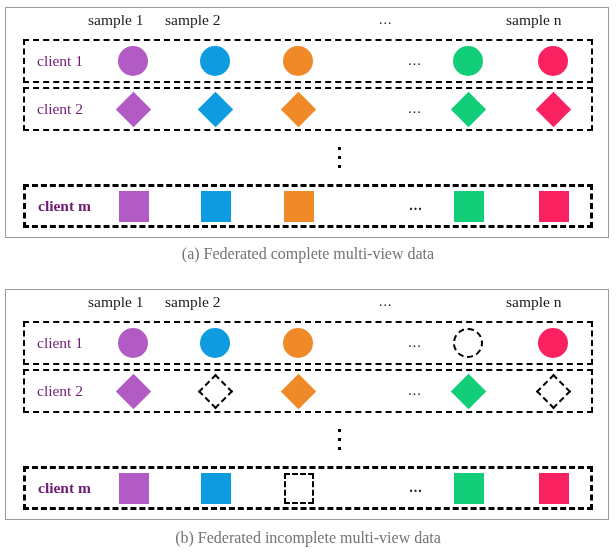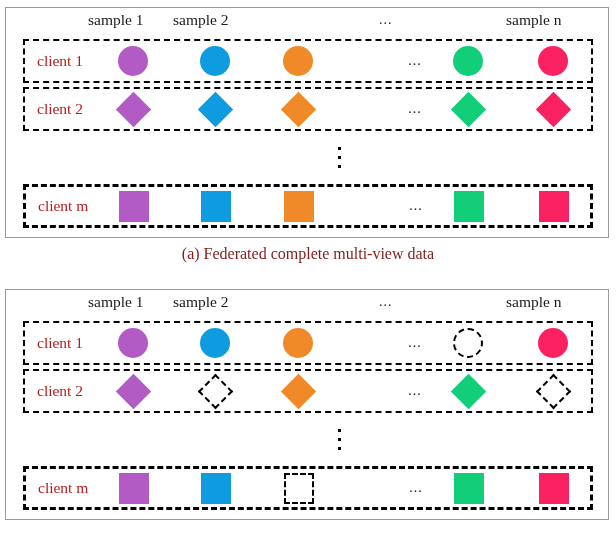--- a/index.html
+++ b/index.html
@@ -45,53 +45,53 @@
   }
   .col-head {
     position: absolute;
     top: 2px;
     font-size: 15.5px;
     line-height: 20px;
     white-space: nowrap;
     color: #1a1a1a;
   }
   .col-head.h1 { left: 82px; }
-  .col-head.h2 { left: 167px; }
+  .col-head.h2 { left: 159px; }
   .col-head.hdots {
     left: 373px;
     letter-spacing: 1px;
     font-size: 14px;
     color: #2a2a2a;
   }
   .col-head.hn { left: 500px; text-align: right; }
 
   
   .row {
     position: absolute;
     left: 17px;
     width: 570px;
     height: 44px;
     box-sizing: border-box;
     border: 2px dashed #000000;
   }
-  .row.thick { border-width: 3px; }
+  .row.thick { border-width: 3px; font-weight: bold; }
 
   .row-1 { top: 31px; }
   .row-2 { top: 79px; }
   .row-m { top: 176px; }
 
   .row-label {
     position: absolute;
     left: 12px;
     top: 50%;
     transform: translateY(-50%);
     font-size: 15.5px;
     line-height: 20px;
     white-space: nowrap;
-    color: #b91c1c;
+    color: #701a75;
   }
 
   
   .cell {
     position: absolute;
     top: 50%;
     transform: translate(-50%, -50%);
     width: 34px;
     height: 34px;
     display: flex;
@@ -143,21 +143,21 @@
   }
 
   
   .caption {
     position: absolute;
     left: 0;
     width: 616px;
     text-align: center;
     font-size: 16px;
     line-height: 22px;
-    color: #7f1d1d;
+    color: #737373;
   }
   .caption-a { top: 243px; }
   .caption-b { top: 527px; }
 </style>
 </head>
 <body>
 
 <div class="figure">
 
   <div class="panel panel-a">
@@ -321,14 +321,15 @@
       <span class="cell c4">
         <span class="shape square" style="background: rgb(18, 206, 121);"></span>
       </span>
       <span class="cell c5">
         <span class="shape square" style="background: rgb(250, 33, 96);"></span>
       </span>
     </div>
 
   </div>
 
+  <div class="caption caption-b">(b) Federated incomplete multi-view data</div>
 
 </div>
 
 </body></html>

